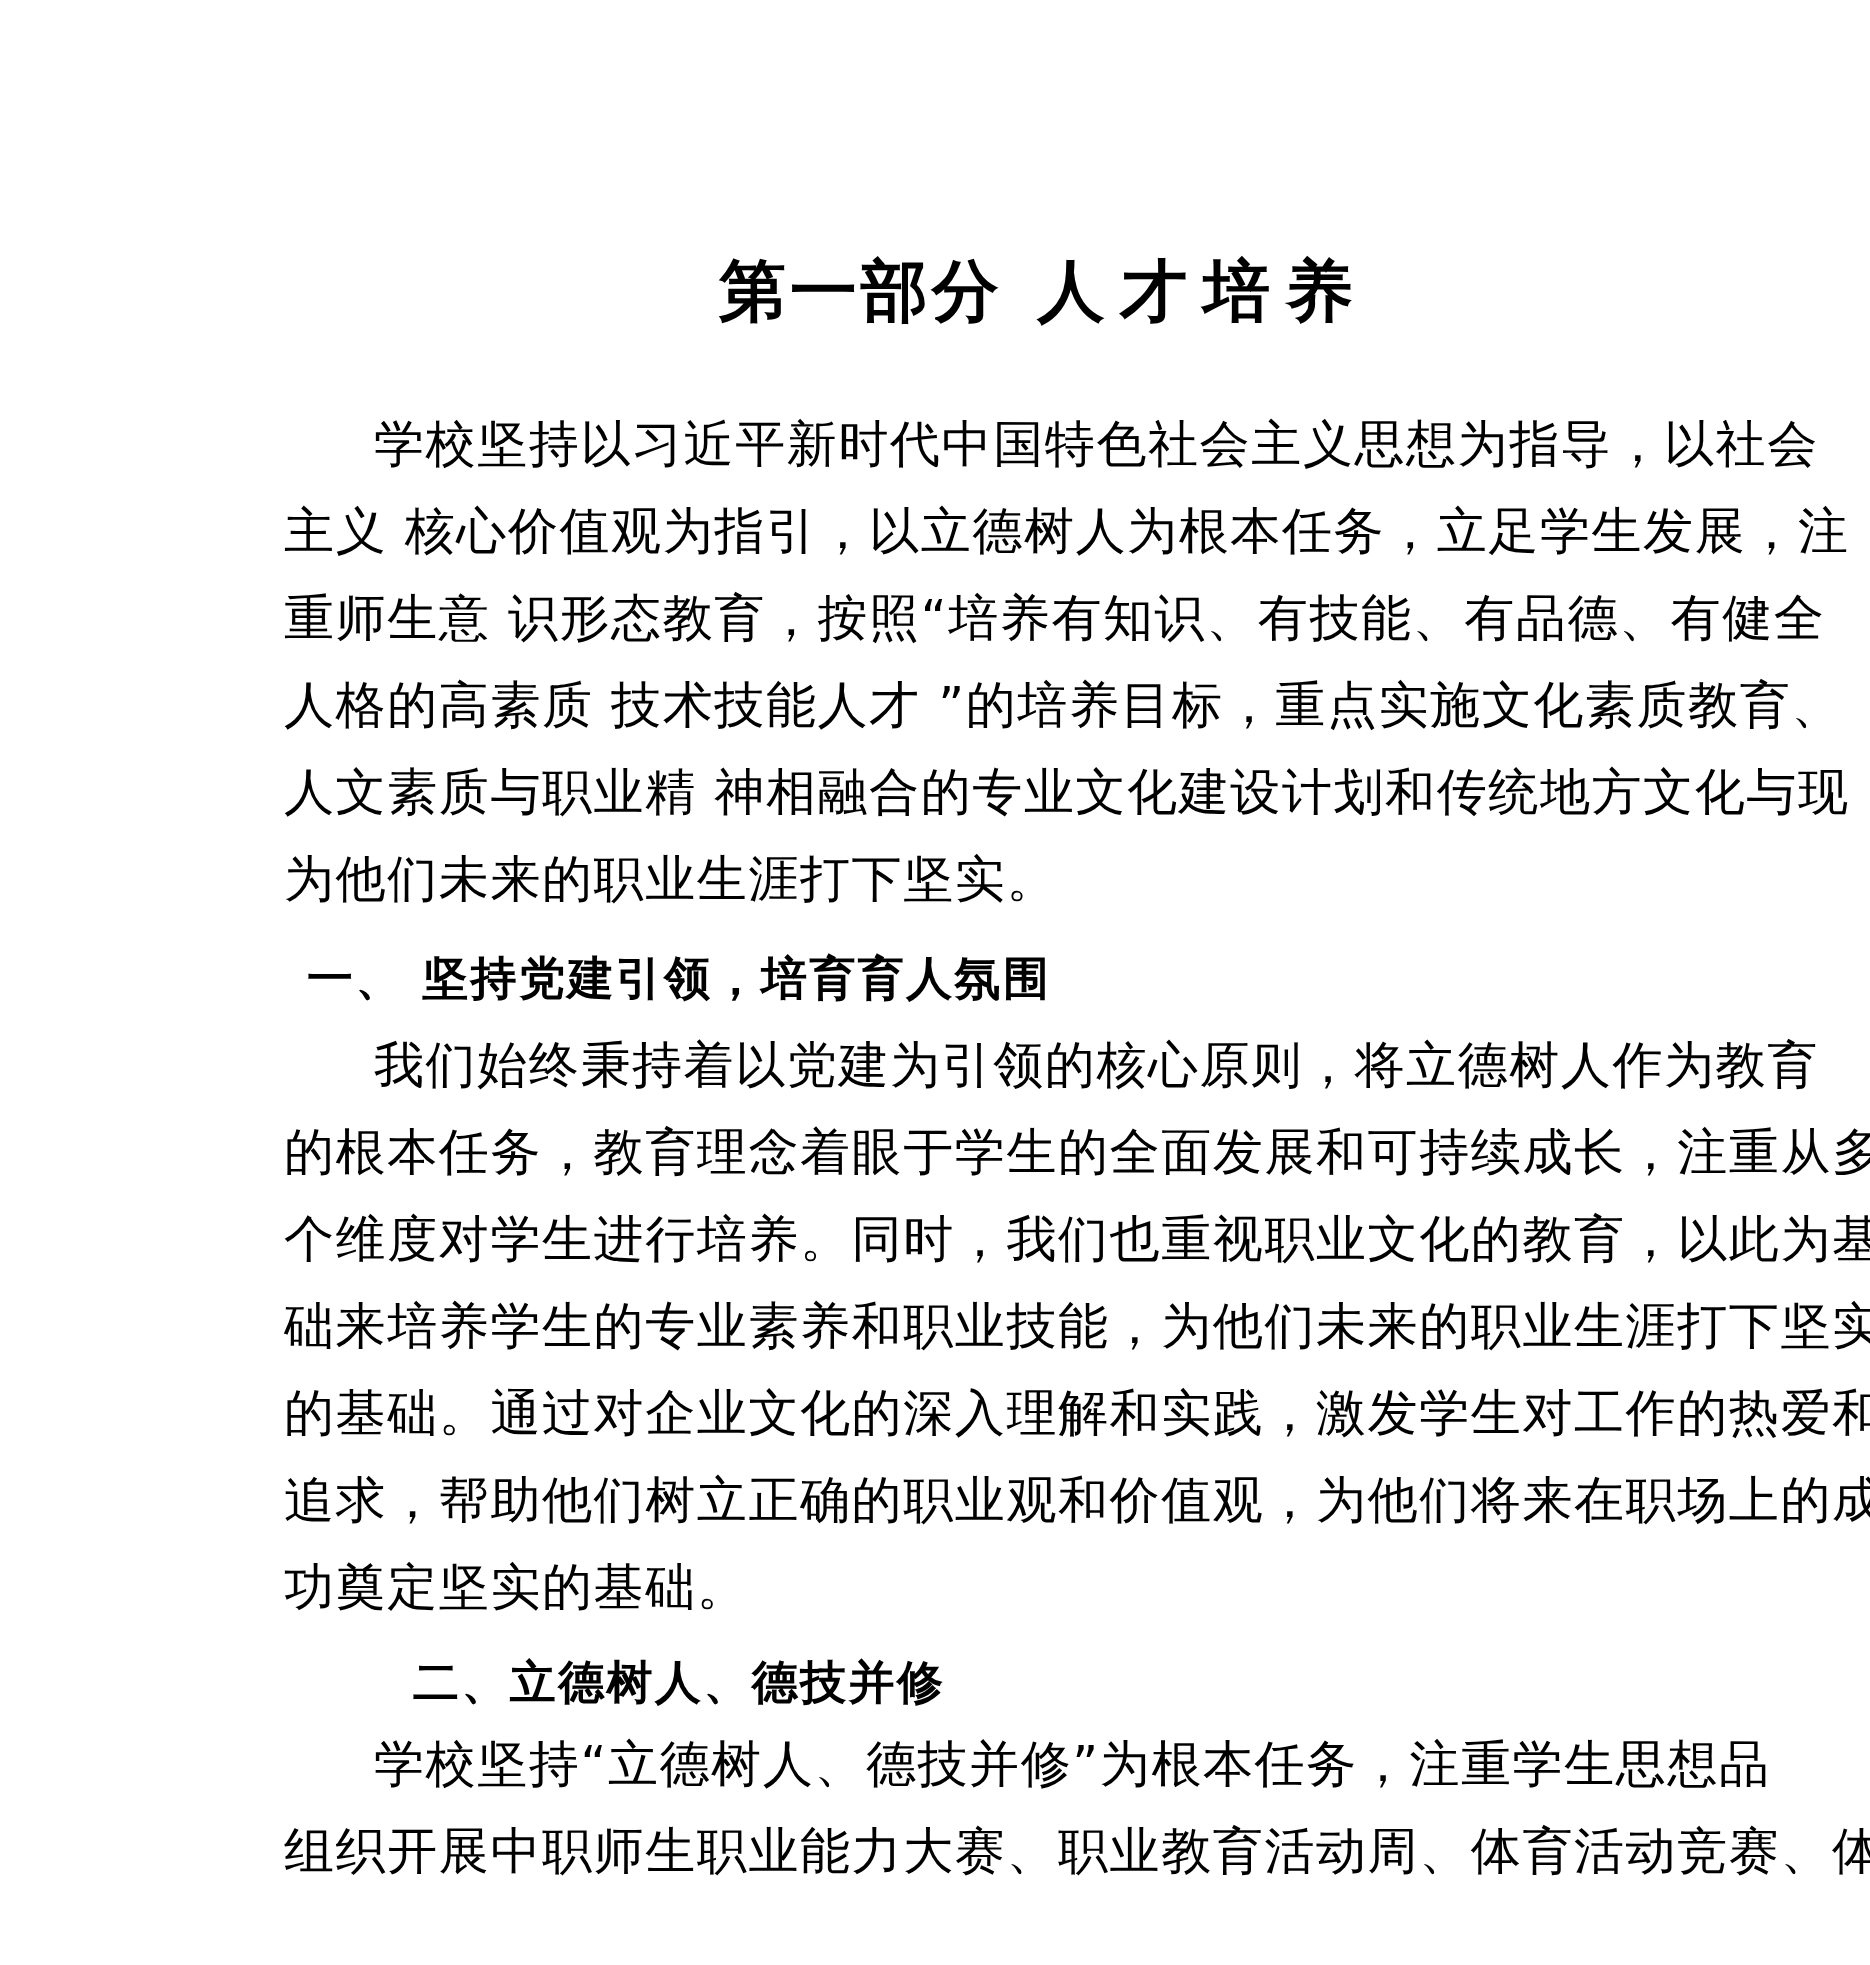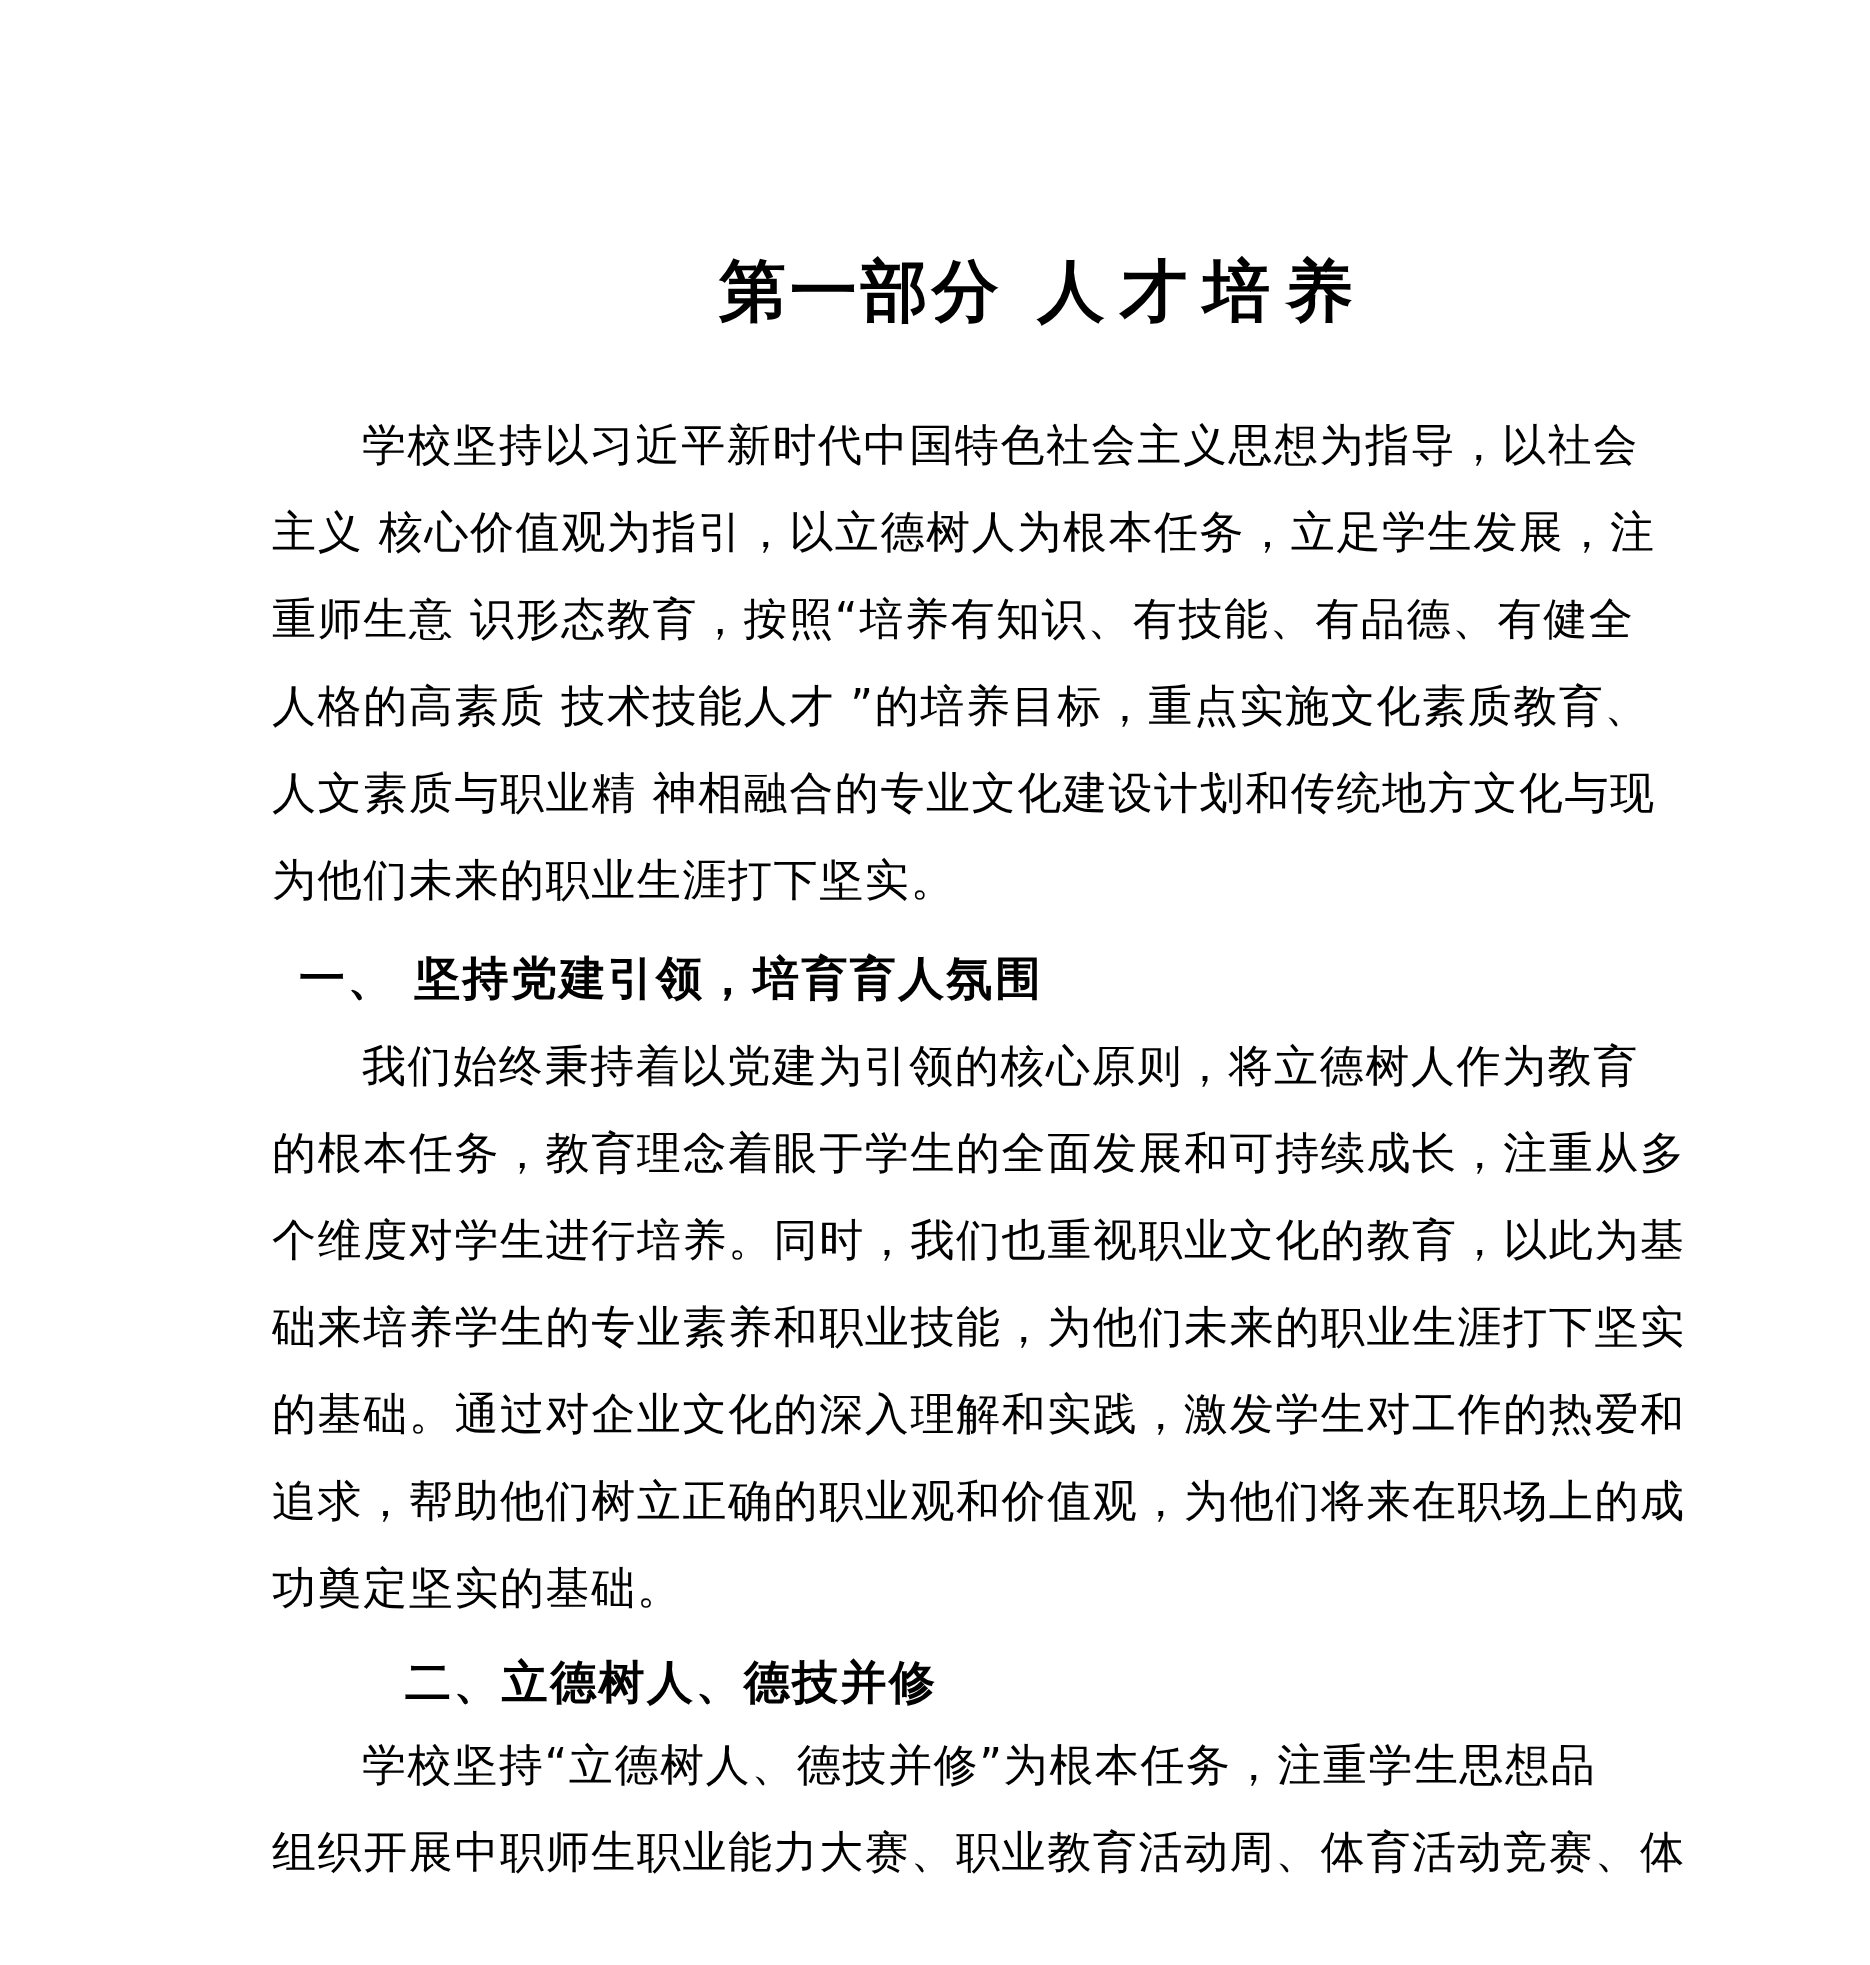--- a/index.html
+++ b/index.html
@@ -29,40 +29,41 @@
     font-size: 67px;
     line-height: 79px;
     font-weight: bold;
     letter-spacing: 3.9px;
     white-space: nowrap;
   }
   .title .gap { display: inline-block; width: 35px; }
   .title .spaced { letter-spacing: 15.7px; }
   .para {
     position: absolute;
-    left: 272px;
+    left: 284px;
     width: 1313px;
-    font-size: 44px;
+    font-size: 50px;
     line-height: 87px;
     letter-spacing: 1.6px;
     text-align: justify;
   }
   .para .line {
     display: block;
     white-space: nowrap;
     height: 87px;
   }
   .para .indent { padding-left: 90px; }
   .h1 {
     position: absolute;
     font-size: 46px;
     line-height: 63px;
     font-weight: bold;
     white-space: nowrap;
     letter-spacing: 2.4px;
+    margin-left: 8px;
   }
 </style>
 </head>
 <body>
 
 <div class="page">
 
   <div class="title">
     <span>第一部分</span><span class="gap"></span><span class="spaced">人才培养</span>
   </div>

